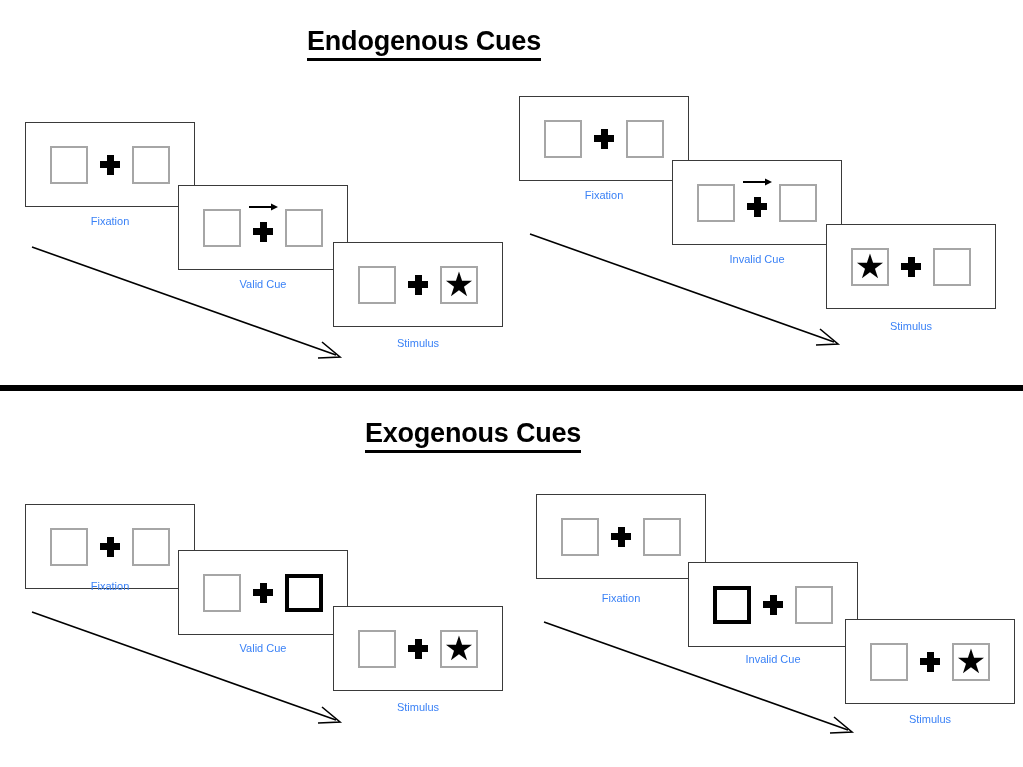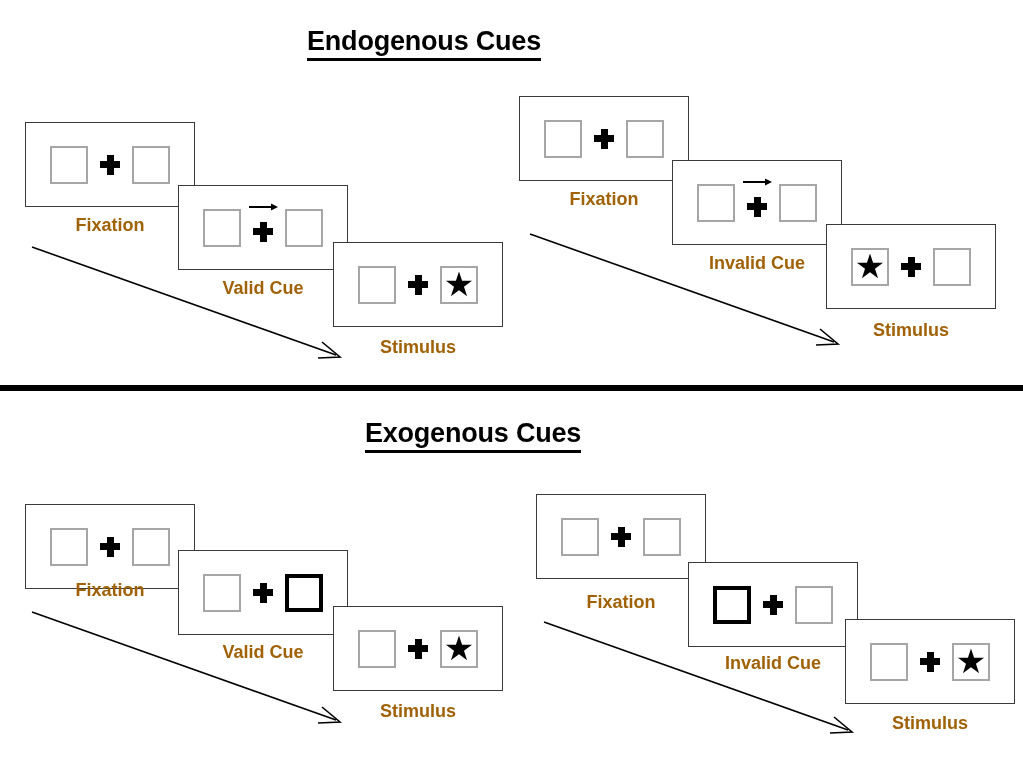--- a/index.html
+++ b/index.html
@@ -119,23 +119,23 @@
     left: 50%;
     transform: translateX(-50%);
     width: 30px;
     height: 12px;
     display: block;
   }
 
   
   .stage-label {
     position: absolute;
-    font-weight: bold;
-    font-size: 18px;
-    color: #a16207;
+    font-weight: normal;
+    font-size: 11px;
+    color: #3b82f6;
     white-space: nowrap;
     text-align: center;
   }
 
   
   .time-arrow {
     position: absolute;
     overflow: visible;
   }
 </style>

